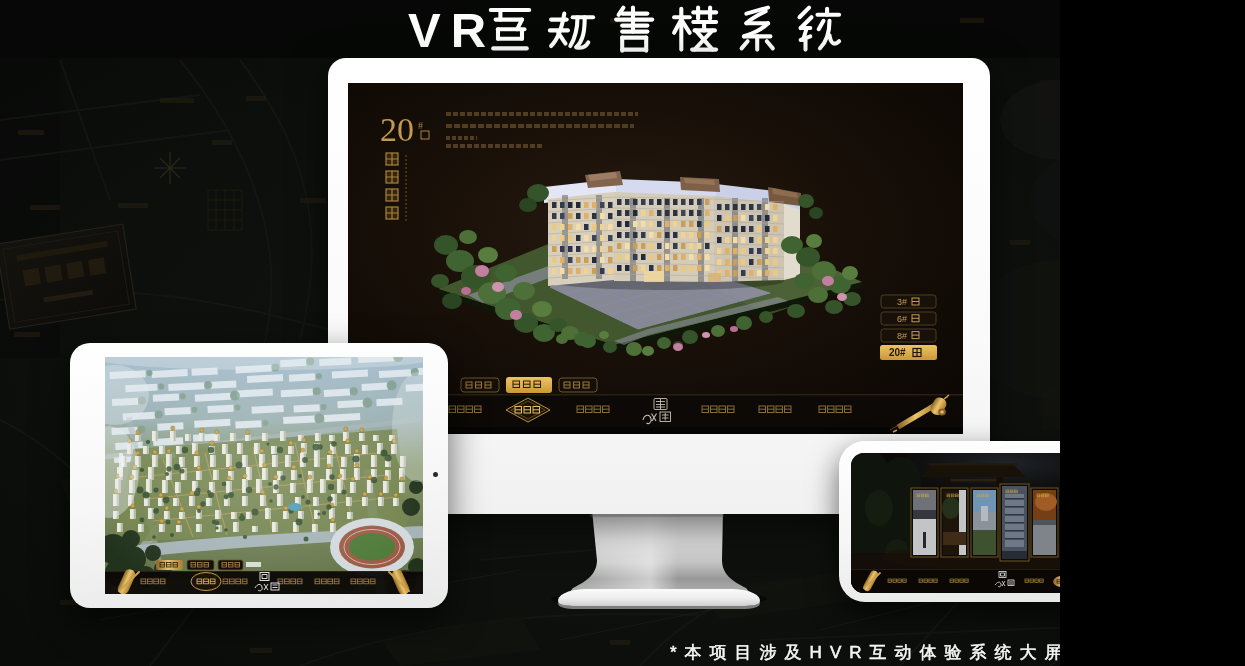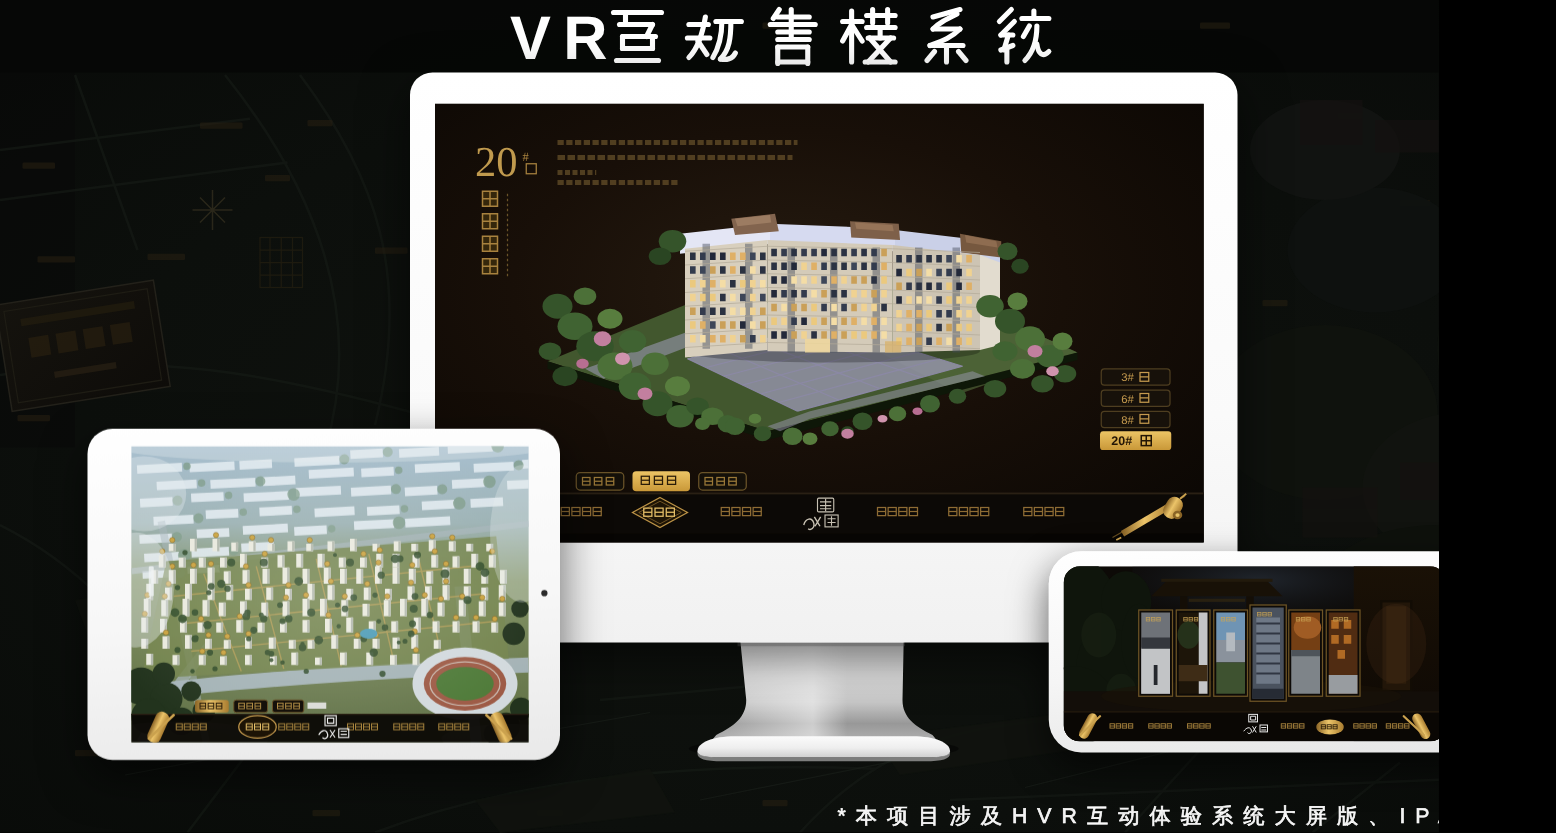--- a/index.html
+++ b/index.html
@@ -1,14 +1,14 @@
 <!DOCTYPE html>
 <html><head><meta charset="utf-8"><title>VR</title><style>
 html,body{margin:0;padding:0;background:#000;}
-#stage{position:relative;width:1151px;height:666px;background:#0b0d0b;overflow:hidden;font-family:"Liberation Sans",sans-serif;}
+#stage{position:relative;width:1060px;height:666px;background:#0b0d0b;overflow:hidden;font-family:"Liberation Sans",sans-serif;}
 .abs{position:absolute;}
 </style></head><body>
 <div id="stage">
 
 <svg class="abs" style="left:0;top:0" width="1245" height="666" viewBox="0 0 1245 666">
 <defs>
         <radialGradient id="bgr" cx="50%" cy="55%" r="75%">
           <stop offset="0%" stop-color="#10130f"></stop>
           <stop offset="60%" stop-color="#0c0f0c"></stop>
           <stop offset="100%" stop-color="#080a08"></stop>

